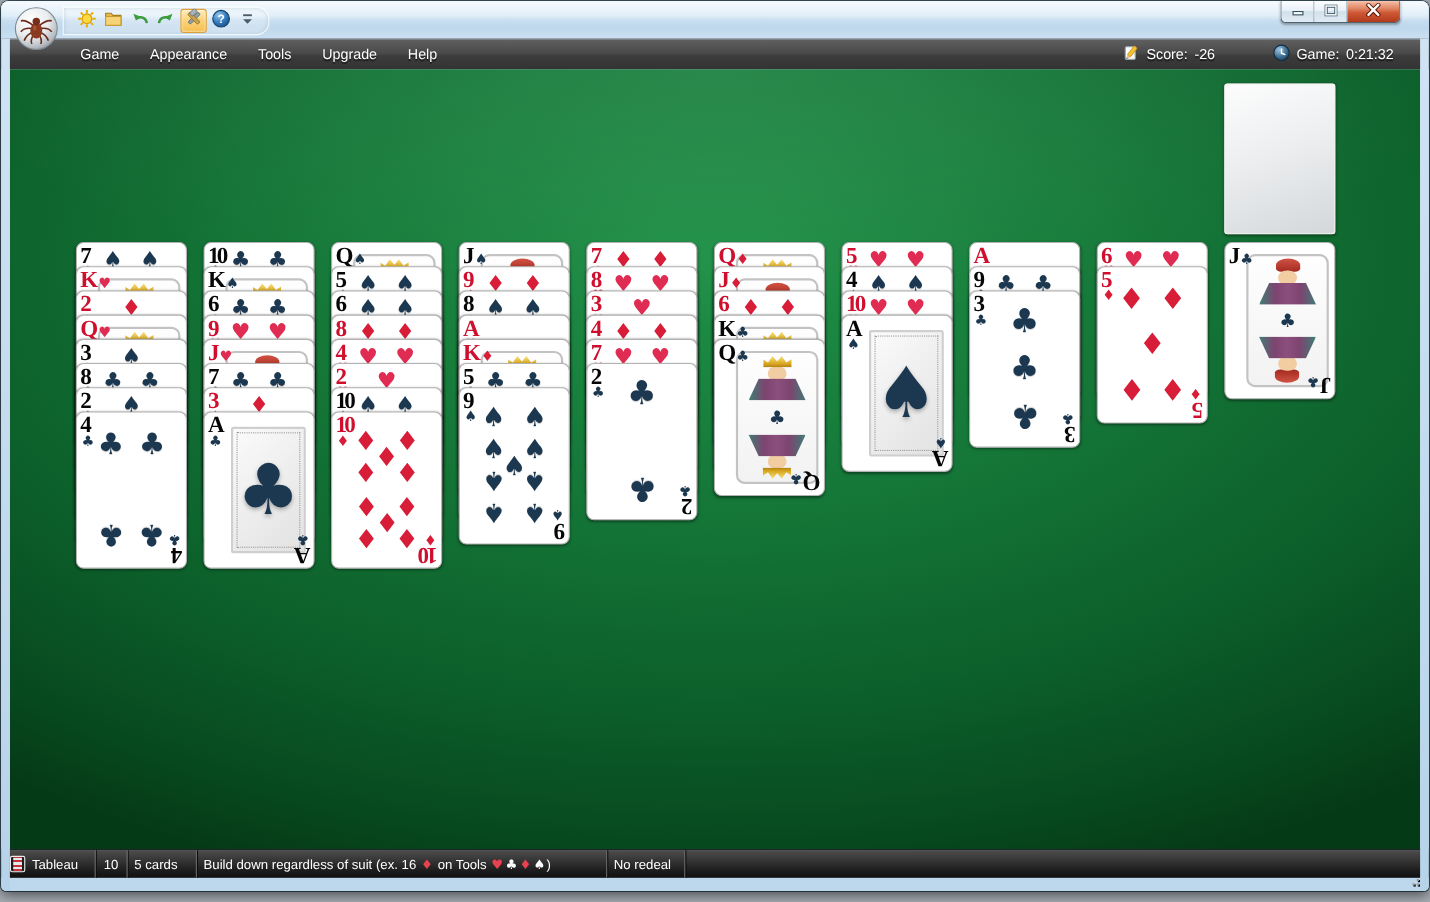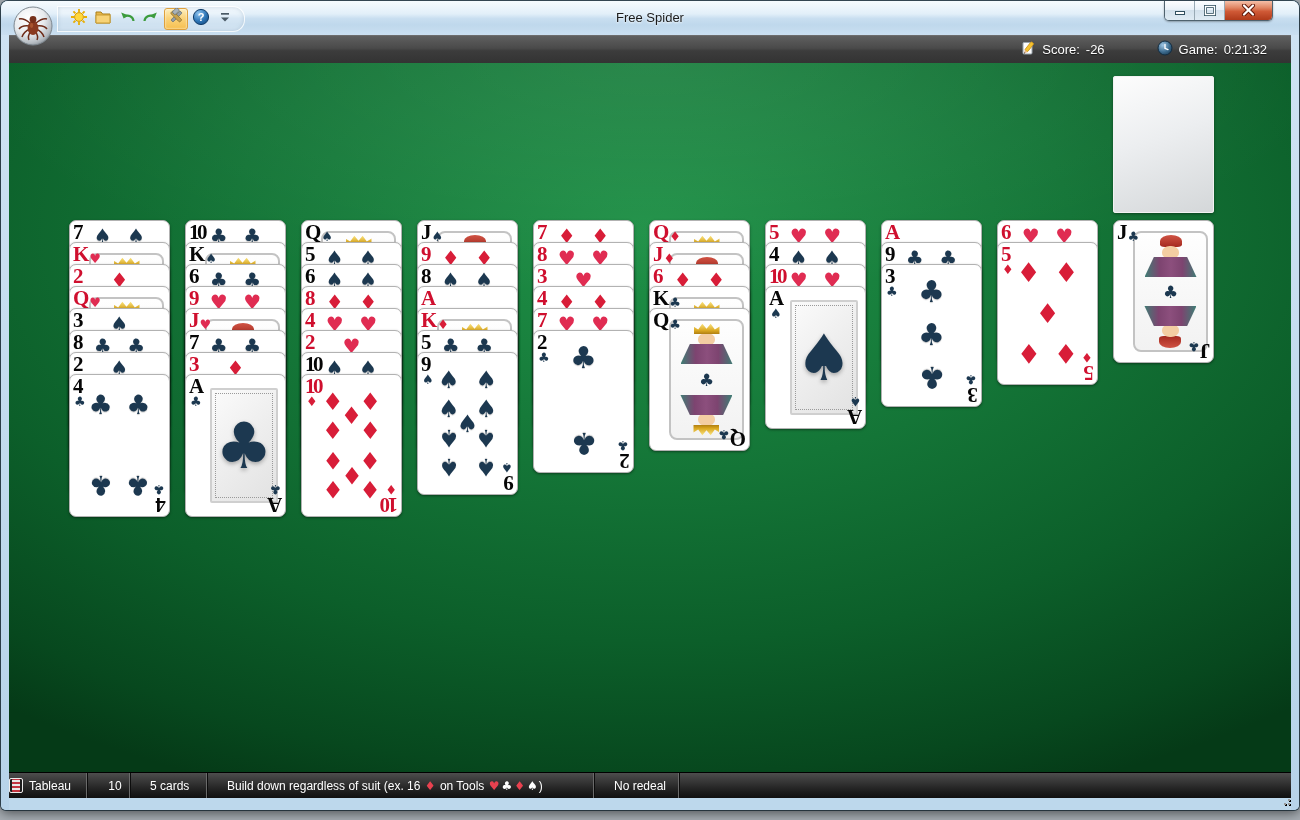--- a/index.html
+++ b/index.html
@@ -67,21 +67,21 @@
   .hood{width:22px;height:12px;background:linear-gradient(#d05344,#a52a20);border-radius:50% 50% 22% 22%;}
   .pface{width:17px;height:13px;background:#f3cda2;border-radius:46%;margin-top:-1px;}
   .probe{width:52px;height:20px;margin-top:-2px;
     background:linear-gradient(90deg,#3f7d74 0%,#7d4470 28%,#8c4f7d 50%,#7d4470 72%,#3f7d74 100%);
     clip-path:polygon(18% 0,82% 0,100% 100%,0 100%);}
   .fcenter{position:absolute;left:50%;top:50%;transform:translate(-50%,-50%);
     font-family:"DejaVu Sans",sans-serif;font-size:17px;z-index:2;}
   
   #statusbar{position:absolute;left:0;right:0;top:771px;height:25px;display:flex;align-items:stretch;
     background:linear-gradient(#4d4d4d 0%,#333 40%,#1c1c1c 75%,#101010 100%);
-    border-top:1px solid #000;color:#fff;font-size:12px;gap:14px;}
+    border-top:1px solid #000;color:#fff;font-size:12px;}
   .sb-cell{display:flex;align-items:center;gap:6px;padding-left:6px;box-sizing:border-box;
     border-right:1px solid #6a6a6a;box-shadow:1px 0 0 #0c0c0c;white-space:nowrap;overflow:hidden;}
   .sb-cell.last{border-right:none;box-shadow:none;flex:1;}
   #sb-icon{width:12px;height:13px;border:1px solid #ececec;border-radius:2px;margin-left:2px;
     background:repeating-linear-gradient(0deg,#c33440 0 2px,#e9e9e9 2px 4px);
     box-shadow:inset 2px 0 0 #1d1d1d, inset -2px 0 0 #1d1d1d;}
   .sb-suit{font-family:"DejaVu Sans",sans-serif;font-size:12px;margin:0 1px;}
   #resize-grip{position:absolute;right:2px;bottom:2px;width:14px;height:14px;cursor:nwse-resize;}
   #resize-grip i{position:absolute;width:2px;height:2px;background:#9a9a9a;box-shadow:1px 1px 0 #000;}
   
@@ -89,21 +89,20 @@
   #frame-left{left:0;top:34px;width:8px;bottom:0;}
   #frame-right{right:0;top:34px;width:8px;bottom:0;}
   #frame-bottom{left:0;right:0;bottom:0;height:13px;background:linear-gradient(#c4dcef,#aac8e0 60%,#9dbdd8);}
 </style>
 </head>
 <body>
 
 <div id="window">
 
   <div id="titlebar">
-    <div id="win-title">Free Spider</div>
     <div id="qat">
         <div class="qat-btn">
           <span><svg width="18" height="18" viewBox="0 0 18 18">
               <g stroke="#e9ae00" stroke-width="1.8">
    <line x1="9" y1="1" x2="9" y2="4"></line>
                 <line x1="9" y1="14" x2="9" y2="17"></line>
    <line x1="1" y1="9" x2="4" y2="9"></line>
                 <line x1="14" y1="9" x2="17" y2="9"></line>
    <line x1="3.4" y1="3.4" x2="5.4" y2="5.4"></line>
                 <line x1="12.6" y1="12.6" x2="14.6" y2="14.6"></line>
@@ -201,20 +200,27 @@
         <path d="M24 24 C29 26,31 29,32 32"></path>
           <path d="M23 26 C26 30,26 33,25 35"></path>
       </g>
       <ellipse cx="21" cy="23" rx="5.4" ry="7" fill="#8a3a20"></ellipse>
       <circle cx="21" cy="14.5" r="3.4" fill="#76301a"></circle>
       <ellipse cx="19.6" cy="20.5" rx="1.6" ry="2.4" fill="#a9552f"></ellipse>
     </svg>
   </div>
 
   <div id="menubar">
+    <div id="menu-items">
+        <div class="menu-item">Game</div>
+        <div class="menu-item">Appearance</div>
+        <div class="menu-item">Tools</div>
+        <div class="menu-item">Upgrade</div>
+        <div class="menu-item">Help</div>
+      </div>
     <div id="menu-right">
       <span>
         <svg width="16" height="16" viewBox="0 0 16 16">
           <rect x="3" y="2.5" width="9" height="11.5" rx="1" fill="#fdfdfd" stroke="#9aa4ac"></rect>
           <g transform="rotate(38 8 8)">
             <rect x="6.6" y="1" width="3.4" height="10.5" rx="1" fill="#f6c22f" stroke="#c8921c" stroke-width=".8"></rect>
             <path d="M6.6 11.5 L10 11.5 L8.3 15 Z" fill="#e8b98e"></path>
             <path d="M7.6 13.6 L9 13.6 L8.3 15 Z" fill="#3a3a3a"></path>
           </g>
         </svg>

